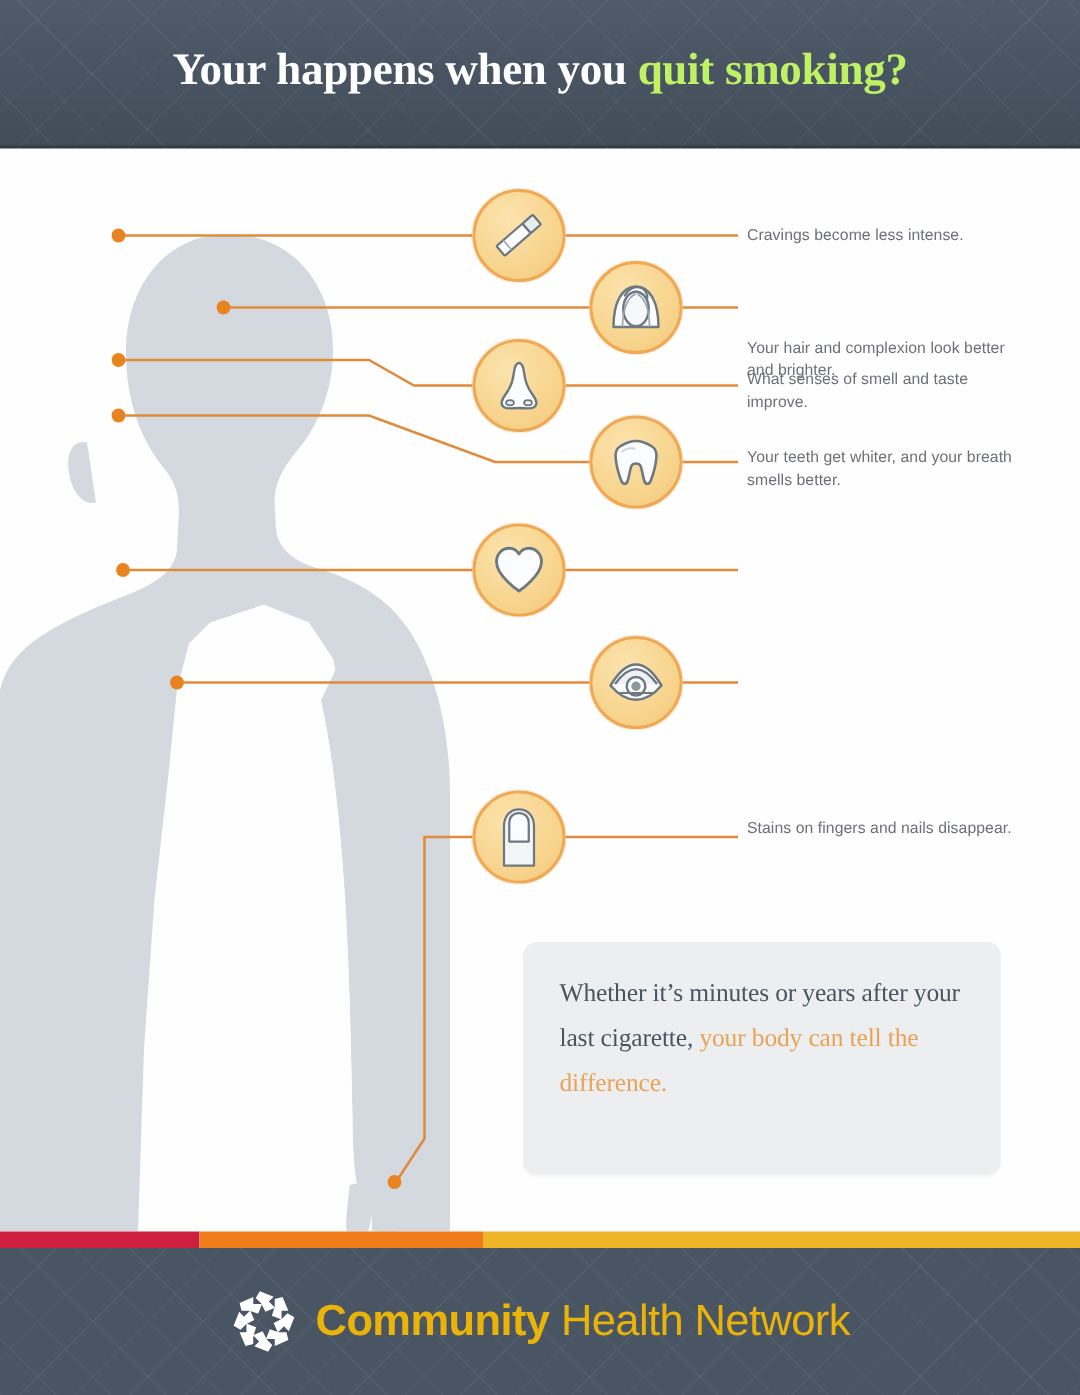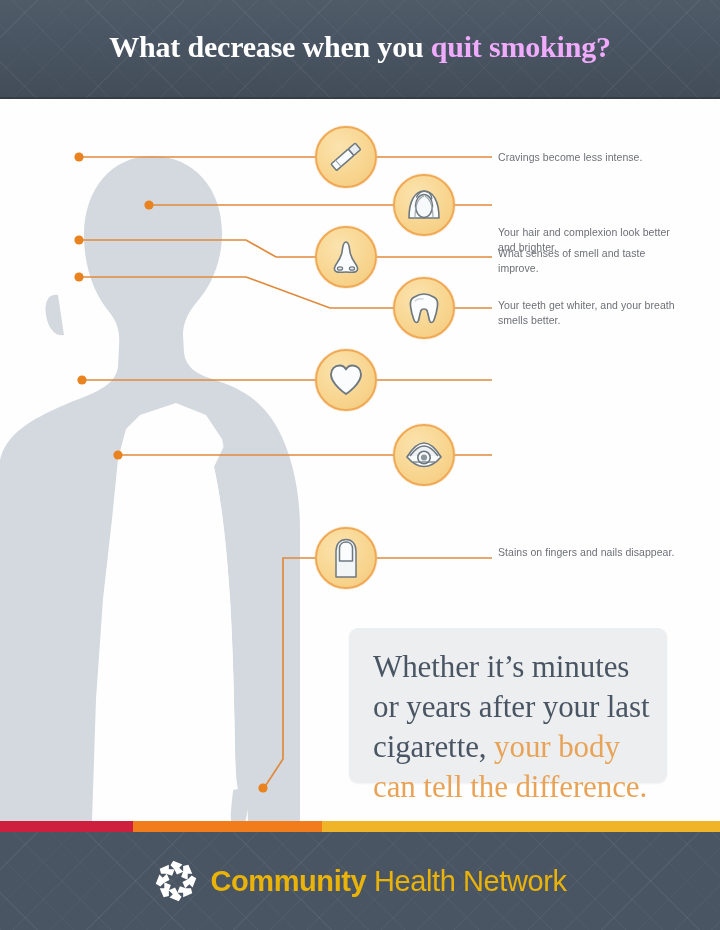--- a/index.html
+++ b/index.html
@@ -42,21 +42,21 @@
   #title {
     position:absolute; left:0; top:30px; width:720px;
     text-align:center;
     font-family:"Liberation Serif", serif;
     font-weight:bold;
     font-size:30px;
     letter-spacing:-.2px;
     color:#ffffff;
     white-space:nowrap;
   }
-  #title .hl { color:#f0abfc; }
+  #title .hl { color:#bef264; }
 
   
   #silhouette {
     position:absolute; left:0; top:99px; width:300px; height:722px;
   }
 
   
   #connectors {
     position:absolute; left:0; top:99px; width:720px; height:722px;
   }
@@ -87,22 +87,22 @@
   #quote-box {
     position:absolute;
     left:349px; top:628px; width:318px; height:155px;
     background:#eceef0;
     border-radius:9px;
     box-shadow:0 1px 2px rgba(0,0,0,.05);
   }
   #quote-text {
     position:absolute; left:24px; top:19px; width:278px;
     font-family:"Liberation Serif", serif;
-    font-size:31px;
-    line-height:40px;
+    font-size:17px;
+    line-height:30px;
     color:#4a5563;
     letter-spacing:-.1px;
   }
   #quote-text .hl { color:#e9a357; }
 
   
   #colorbar { position:absolute; left:0; top:821px; width:720px; height:11px; display:flex; }
   #colorbar .seg-red  { width:133px; background:#cf1f3f; }
   #colorbar .seg-org  { width:189px; background:#f07c1c; }
   #colorbar .seg-gold { flex:1;      background:#f0b429; }
@@ -133,21 +133,21 @@
 </style>
 </head>
 <body>
 
 <div id="page">
 
   <div id="header">
     <div class="chev"></div>
     <div class="shade"></div>
     <div class="botline"></div>
-    <div id="title"><span>What decrease when you </span><span class="hl">quit smoking?</span></div>
+    <div id="title"><span>Your happens when you </span><span class="hl">quit smoking?</span></div>
   </div>
 
   <svg id="silhouette" viewBox="0 0 300 722">
 
     <path d="M58,196 C48,194 44,204 46,216 C48,230 56,238 64,236 Z" fill="#d3d9de"></path>
 
     <path d="M152,57
              C112,57 84,90 84,136
              C84,170 95,196 110,214
              C118,224 120,234 119,248

